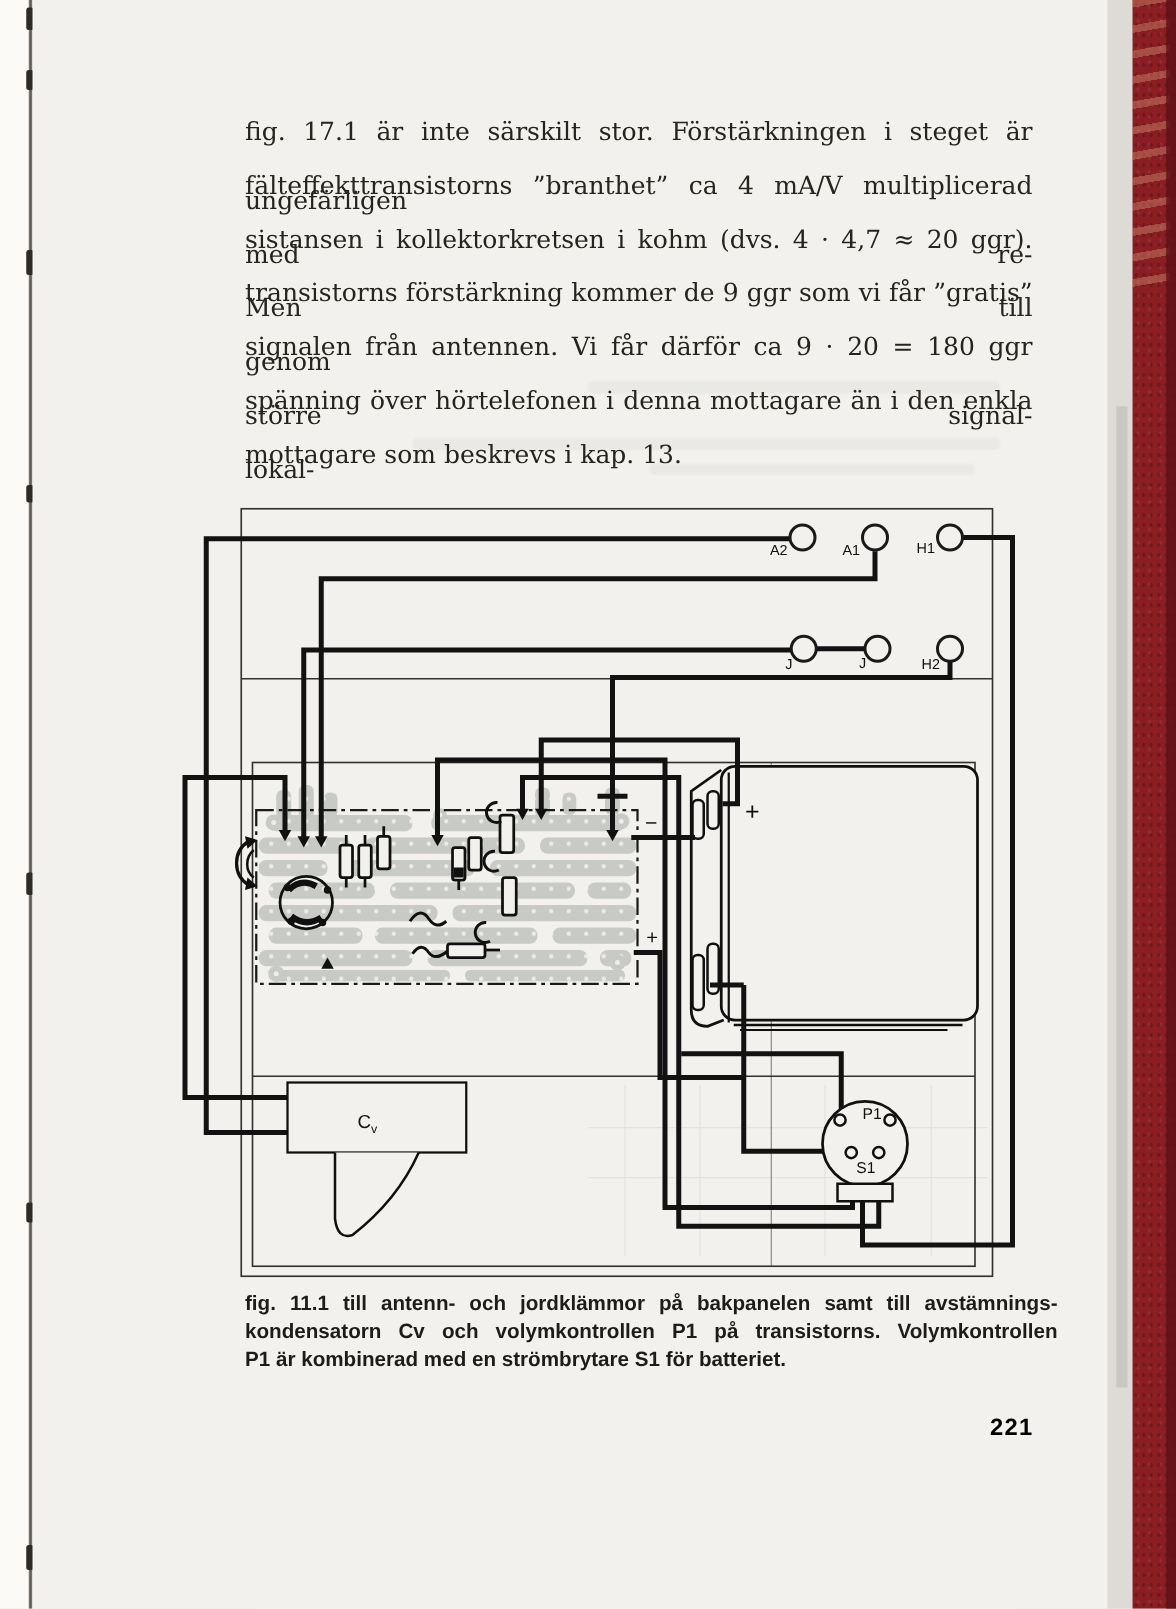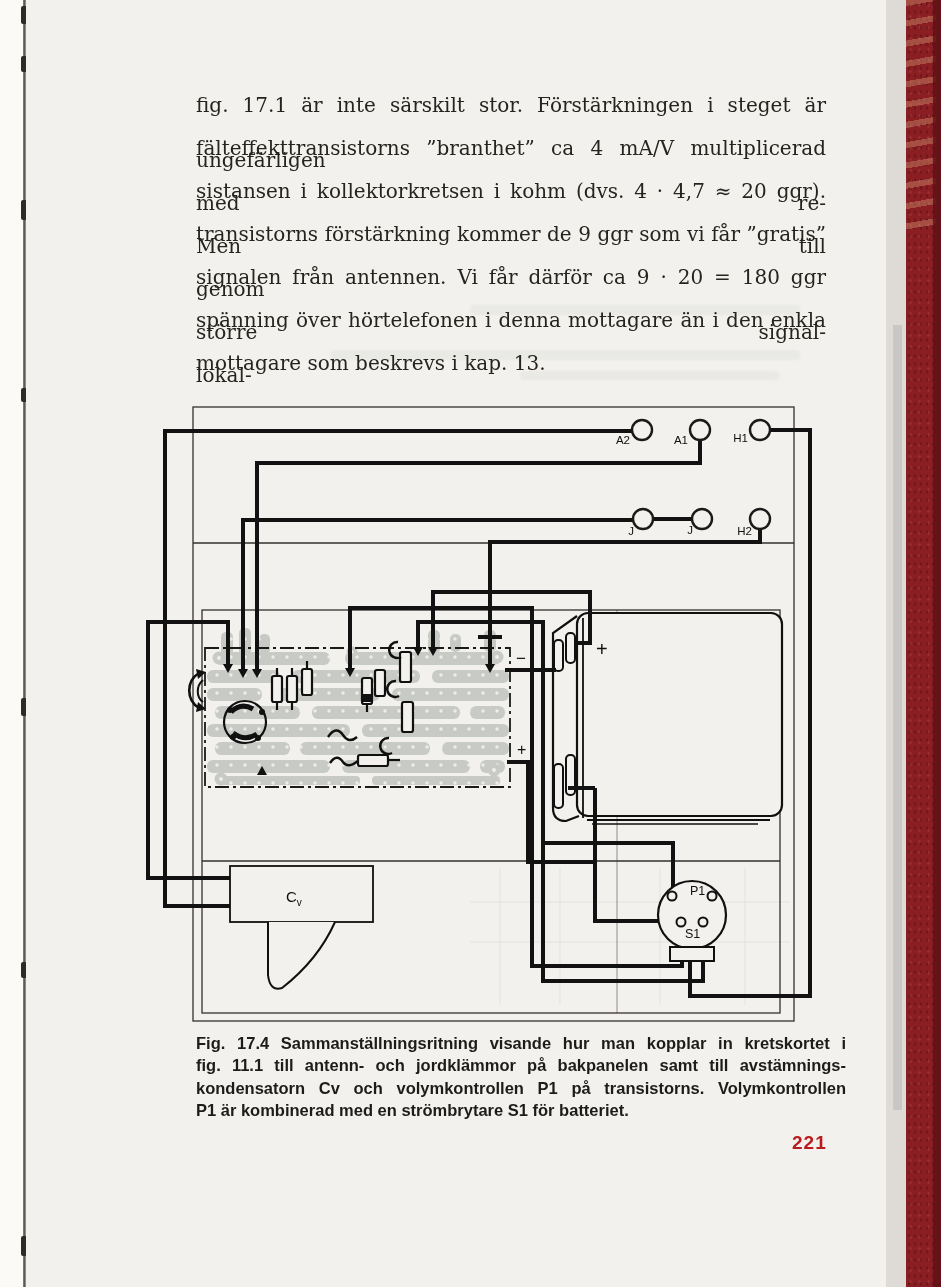--- a/index.html
+++ b/index.html
@@ -23,21 +23,21 @@
   
   .bodytext{position:absolute;left:196px;top:78px;width:630px;color:#26241f;
             font-family:"DejaVu Serif","Liberation Serif",serif;font-size:20px;}
   .bline{height:43px;line-height:55px;text-align:justify;text-align-last:justify;white-space:normal;}
   .bline.last{text-align:left;text-align-last:left;}
   
   .caption{position:absolute;left:196px;top:1032px;width:650px;color:#1d1c1a;
            font-family:"Liberation Sans",sans-serif;font-size:16.5px;font-weight:bold;}
   .cline{height:22.4px;line-height:22.4px;text-align:justify;text-align-last:justify;}
   .cline.last{text-align:right;text-align-last:left;}
-  .pagenum{position:absolute;left:792px;top:1132px;color:#b91c1c;font-size:19px;
+  .pagenum{position:absolute;left:792px;top:1132px;color:#000000;font-size:19px;
            font-weight:bold;letter-spacing:1px;}
   svg{position:absolute;left:0;top:0;}
   .ghost{position:absolute;background:#e2e3df;border-radius:4px;opacity:.55;filter:blur(1px);}
 </style>
 </head>
 <body>
 
 <div class="left-edge"></div>
 <div class="gutter"></div>
 <div class="gutter-dash" style="top:6px;height:18px;"></div>
@@ -259,19 +259,18 @@
         <circle cx="712" cy="896" r="4.5"></circle>
       <circle cx="681" cy="922" r="4.5"></circle>
         <circle cx="703" cy="922" r="4.5"></circle>
     </g>
     <text x="690" y="895" font-size="12.5" font-family="Liberation Sans,sans-serif" fill="#101010" stroke="none">P1</text>
     <text x="685" y="938" font-size="12.5" font-family="Liberation Sans,sans-serif" fill="#101010" stroke="none">S1</text>
   </g>
 </svg>
 
 <div class="caption">
-  <div class="cline">Fig. 17.4 Sammanställningsritning visande hur man kopplar in kretskortet i</div>
   <div class="cline">fig. 11.1 till antenn- och jordklämmor på bakpanelen samt till avstämnings-</div>
   <div class="cline">kondensatorn Cv och volymkontrollen P1 på transistorns. Volymkontrollen</div>
   <div class="cline last">P1 är kombinerad med en strömbrytare S1 för batteriet.</div>
 </div>
 
 <div class="pagenum">221</div>
 
 </body></html>

